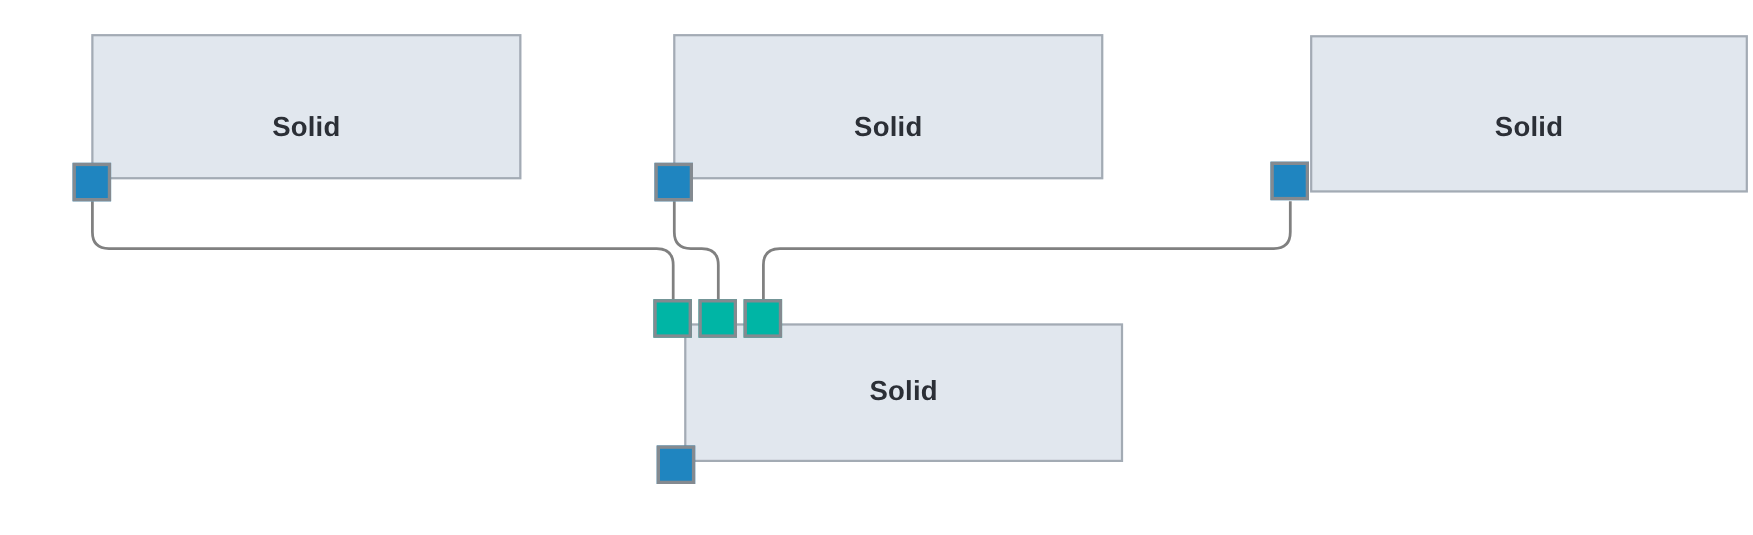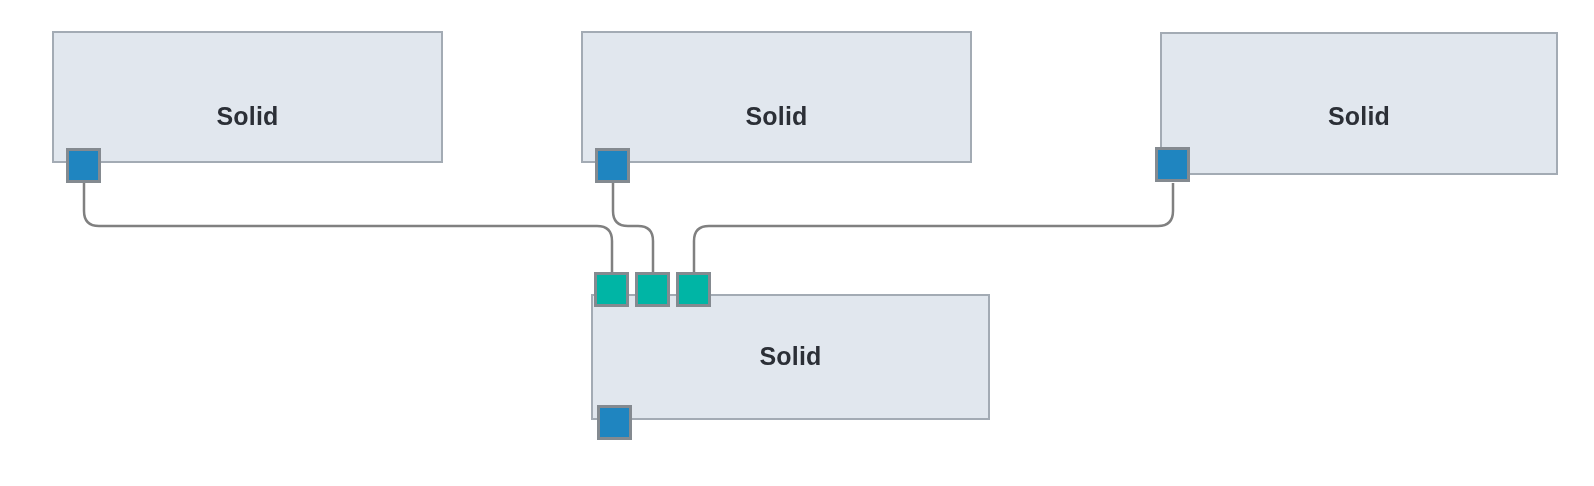--- a/index.html
+++ b/index.html
@@ -26,20 +26,21 @@
     pointer-events: none;
   }
   .node {
     position: absolute;
     box-sizing: border-box;
     background: #e1e7ee;
     border: 2px solid #0f766e;
     display: flex;
     align-items: center;
     justify-content: center;
+    margin-left: 31px;
   }
   .node-label {
     font-size: 25px;
     font-weight: bold;
     color: #2b2f36;
     letter-spacing: 0.2px;
     line-height: 1;
     user-select: none;
   }
   .node-label.offset-up {

